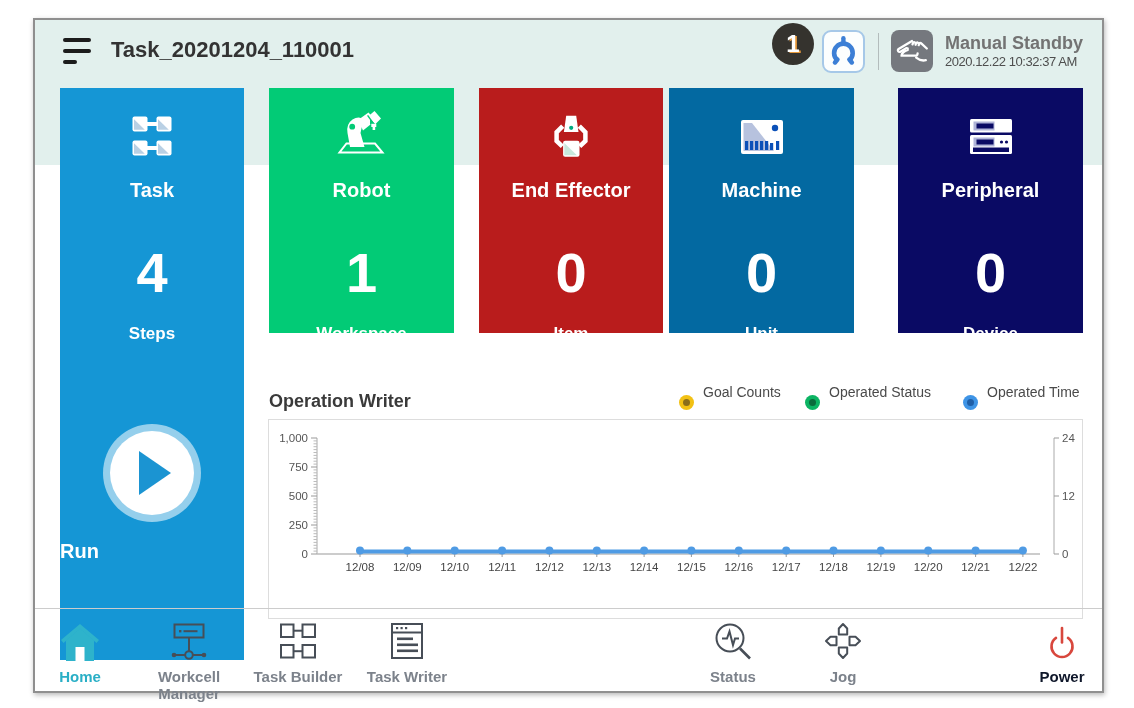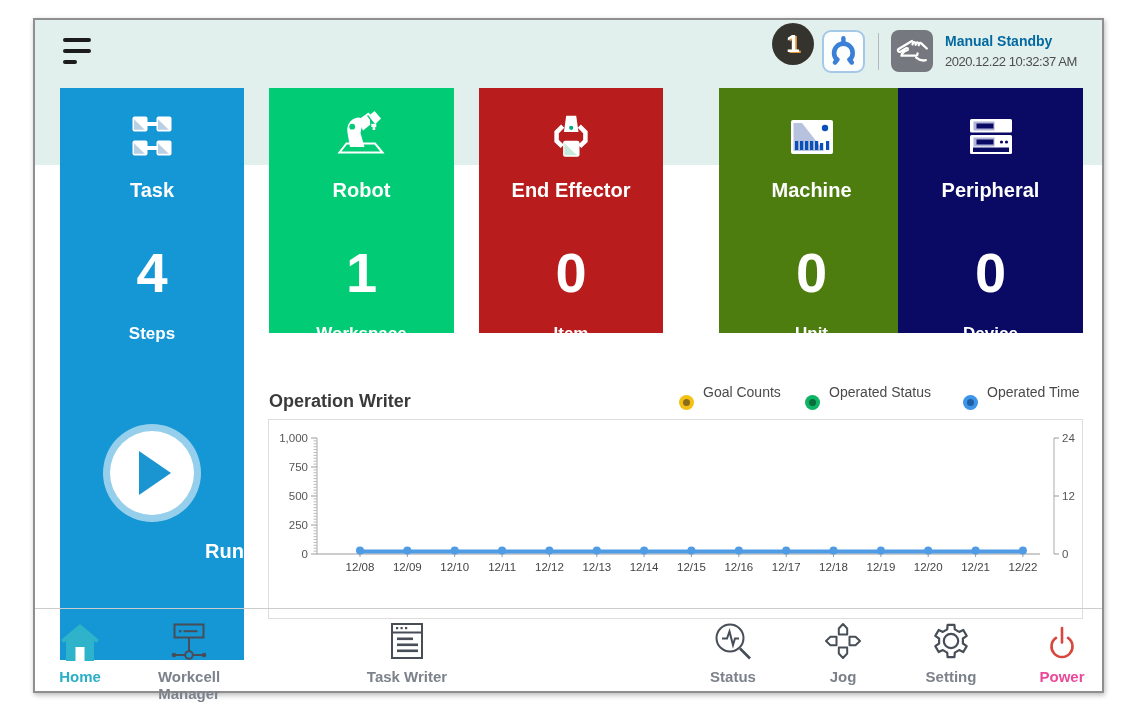--- a/index.html
+++ b/index.html
@@ -3,53 +3,54 @@
 *{margin:0;padding:0;box-sizing:border-box}
 html,body{width:1134px;height:708px;background:#fff;font-family:"Liberation Sans",sans-serif;overflow:hidden}
 #frame{position:absolute;left:33px;top:18px;width:1071px;height:675px;border:2px solid #8f8f8f;background:#fff;box-shadow:1px 2px 5px rgba(0,0,0,.28)}
 #hdr{position:absolute;left:0;top:0;width:1067px;height:145px;background:#e2f0ed}
 #title{position:absolute;left:76px;top:17px;font-size:22px;font-weight:bold;color:#333;letter-spacing:0px}
 .hl{position:absolute;left:28px;height:4px;background:#1c1c1c;border-radius:2px}
 #badge{position:absolute;left:737px;top:3px;width:42px;height:42px;border-radius:50%;background:#35332e;color:#fff;font-size:24px;font-weight:bold;text-align:center;line-height:42px;text-shadow:1.6px 0.5px 0 #e89b3c}
 #rbtn{position:absolute;left:787px;top:10px;width:43px;height:43px;border-radius:9px;border:2px solid #a6c8e8;background:#fcfefe}
 #vsep{position:absolute;left:843px;top:13px;width:1px;height:37px;background:#b3bcbc}
 #gicon{position:absolute;left:856px;top:10px;width:42px;height:42px;border-radius:8px;background:#75787e}
-#mstitle{position:absolute;left:910px;top:13px;font-size:14px;font-weight:bold;color:#0369a1;white-space:nowrap}
+#mstitle{position:absolute;left:910px;top:13px;font-size:18px;font-weight:bold;color:#737373;white-space:nowrap}
 #msdate{position:absolute;left:910px;top:34px;font-size:13px;letter-spacing:-0.45px;color:#4e4e4e;white-space:nowrap}
 .card{position:absolute;top:68px;height:245px;color:#fff;text-align:center}
 .card .ttl{position:absolute;top:91px;width:100%;font-size:20px;font-weight:bold}
 .card .num{position:absolute;top:152px;width:100%;font-size:56px;font-weight:bold}
 .card .sub{position:absolute;top:236px;width:100%;font-size:17px;font-weight:bold}
 .card .ico{position:absolute;top:14px;width:100%;text-align:center}
 #c1{left:25px;width:184px;height:572px;background:#1596d5}
 #c2{left:234px;width:185px;background:#02cb76}
 #c3{left:444px;width:184px;background:#b91c1c}
-#c4{left:684px;width:185px;background:#4d7c0f}
+#c4{left:634px;width:185px;background:#0369a1}
 #c5{left:863px;width:185px;background:#0a0a64}
 #runb{position:absolute;left:43px;top:336px;width:98px;height:98px;border-radius:50%;background:rgba(255,255,255,.55)}
 #runb .inner{position:absolute;left:7px;top:7px;width:84px;height:84px;border-radius:50%;background:#fff}
 #runb .tri{position:absolute;left:36px;top:27px;width:0;height:0;border-left:32px solid #1b94d2;border-top:22px solid transparent;border-bottom:22px solid transparent}
-#runlbl{position:absolute;top:452px;width:100%;text-align:right;font-size:20px;font-weight:bold;color:#fff}
+#runlbl{position:absolute;top:452px;width:100%;text-align:left;font-size:20px;font-weight:bold;color:#fff}
 #opttl{position:absolute;left:234px;top:371px;font-size:18px;font-weight:bold;color:#3a3a3a}
 .leg{position:absolute;top:364px;font-size:14px;color:#4a4a4a}
 .dot{position:absolute;top:375px;width:15px;height:15px;border-radius:50%}
 .dot i{position:absolute;left:4px;top:4px;width:7px;height:7px;border-radius:50%;display:block}
 #chartbox{position:absolute;left:233px;top:399px;width:815px;height:200px;border:1px solid #ddd;background:#fff}
 #fsep{position:absolute;left:0;top:588px;width:1067px;height:1px;background:#ccc}
 .nav{position:absolute;top:588px;width:110px;height:82px;text-align:center}
 .nav .lbl{position:absolute;top:60px;width:100%;font-size:15px;font-weight:bold;color:#7c828b}
 .nav svg{position:absolute;left:50%;top:13px;transform:translateX(-50%)}
 #nv1 .lbl{color:#2aafc6}
-#nv8 .lbl{color:#ec4899}
+#nv8 .lbl{color:#0f172a}
 </style></head><body>
 <div id="frame">
 <div id="hdr"></div>
 <div class="hl" style="top:18px;width:28px"></div>
 <div class="hl" style="top:29px;width:28px"></div>
 <div class="hl" style="top:40px;width:14px"></div>
+<div id="title">Task_20201204_110001</div>
 <div id="badge">1</div>
 <div id="rbtn">
 <svg width="39" height="39" viewBox="0 0 39 39">
         <g stroke="#3c7fd6" fill="none">
 <path d="M13.2,27.9 A 9.3,9.3 0 1 1 25.6,27.9" stroke-width="4.6"></path>
 <path d="M13.4,27.6 L11,30.4" stroke-width="4.6" stroke-linecap="round"></path>
 <path d="M25.4,27.6 L27.8,30.4" stroke-width="4.6" stroke-linecap="round"></path>
 <path d="M19.4,6.2 L19.4,10.5" stroke-width="4.4" stroke-linecap="round"></path>
 </g>
       </svg>
@@ -302,20 +303,33 @@
 </g>
         <g fill="#474e57">
           <rect x="11" y="9" width="2.4" height="2.4"></rect>
           <rect x="15.5" y="9.2" width="14" height="2"></rect>
           <circle cx="6" cy="34" r="2.3"></circle>
           <circle cx="36" cy="34" r="2.3"></circle>
         </g>
       </svg>
 <div class="lbl">Workcell Manager</div>
 </div>
+<div class="nav" id="nv3" style="left:208px">
+<svg width="40" height="40" viewBox="0 0 40 40">
+        <g stroke="#474e57" fill="none" stroke-width="2">
+<rect x="3" y="3.5" width="12.5" height="12.5"></rect>
+          <rect x="24.5" y="3.5" width="12.5" height="12.5"></rect>
+          <path d="M15.5,9.7 L24.5,9.7"></path>
+<rect x="3" y="24" width="12.5" height="12.5"></rect>
+          <rect x="24.5" y="24" width="12.5" height="12.5"></rect>
+          <path d="M15.5,30.2 L24.5,30.2"></path>
+</g>
+      </svg>
+<div class="lbl">Task Builder</div>
+</div>
 <div class="nav" id="nv4" style="left:317px">
 <svg width="40" height="40" viewBox="0 0 40 40">
         <g stroke="#474e57" fill="none" stroke-width="2">
 <rect x="5" y="3" width="30" height="34"></rect>
           <path d="M5,11.5 L35,11.5"></path>
 </g>
         <g fill="#474e57">
 <rect x="9" y="6" width="2.2" height="2.2"></rect>
           <rect x="13.5" y="6" width="2.2" height="2.2"></rect>
           <rect x="18" y="6" width="2.2" height="2.2"></rect>
@@ -340,29 +354,20 @@
 <svg width="42" height="42" viewBox="0 0 42 42">
         <g stroke="#474e57" fill="none" stroke-width="2" stroke-linejoin="round" transform="translate(21,20)">
 <path d="M-4.2,-6.5 L-4.2,-12.5 L0,-17 L4.2,-12.5 L4.2,-6.5 Z"></path>
 <path d="M-4.2,6.5 L-4.2,12.5 L0,17 L4.2,12.5 L4.2,6.5 Z"></path>
 <path d="M-6.5,-4.2 L-12.5,-4.2 L-17,0 L-12.5,4.2 L-6.5,4.2 Z"></path>
 <path d="M6.5,-4.2 L12.5,-4.2 L17,0 L12.5,4.2 L6.5,4.2 Z"></path>
 </g>
       </svg>
 <div class="lbl">Jog</div>
 </div>
-<div class="nav" id="nv7" style="left:861px">
-<svg width="42" height="42" viewBox="0 0 42 42">
-        <g transform="translate(21,20)" stroke="#474e57" fill="none" stroke-width="2.2" stroke-linejoin="round">
-<path d="M-3.8,-11.6 L-3.4,-16.1 L3.4,-16.1 L3.8,-11.6 L8.1,-9.1 L12.3,-11.0 L15.7,-5.1 L11.9,-2.5 L11.9,2.5 L15.7,5.1 L12.3,11.0 L8.1,9.1 L3.8,11.6 L3.4,16.1 L-3.4,16.1 L-3.8,11.6 L-8.1,9.1 L-12.3,11.0 L-15.7,5.1 L-11.9,2.5 L-11.9,-2.5 L-15.7,-5.1 L-12.3,-11.0 L-8.1,-9.1 Z"></path>
-<circle cx="0" cy="0" r="7.2"></circle>
-</g>
-      </svg>
-<div class="lbl">Setting</div>
-</div>
 <div class="nav" id="nv8" style="left:972px">
 <svg width="42" height="42" viewBox="0 0 42 42">
         <g stroke="#d8473d" fill="none" stroke-width="2.6" stroke-linecap="round">
 <path d="M15.0,16.9 A 10.5,10.5 0 1 0 27.0,16.9"></path>
 <path d="M21,7 L21,21.5"></path>
 </g>
       </svg>
 <div class="lbl">Power</div>
 </div>
 </div>

